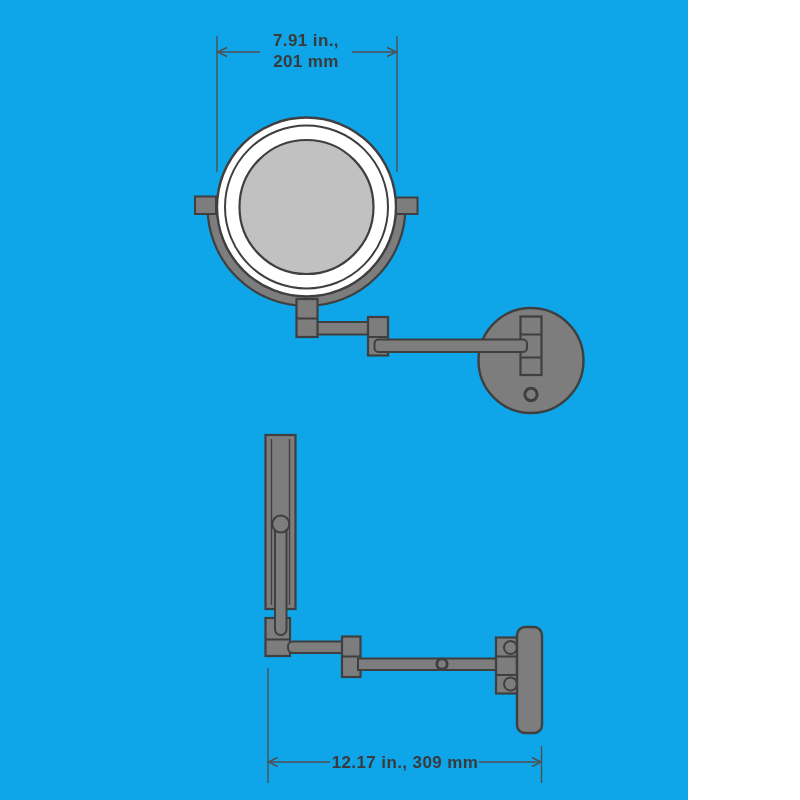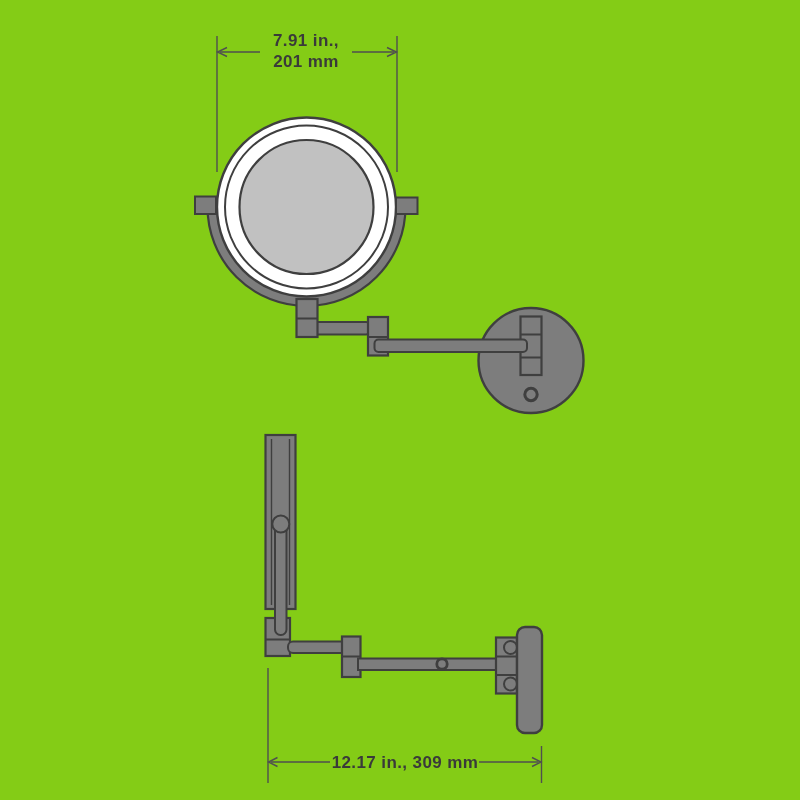--- a/index.html
+++ b/index.html
@@ -3,23 +3,23 @@
 <meta charset="utf-8">
 <style>
   html, body {
     margin: 0;
     padding: 0;
     background: #ffffff;
     font-family: "Liberation Sans", sans-serif;
   }
   .canvas {
     position: relative;
-    width: 800px;
+    width: 688px;
     height: 800px;
-    background: #84cc16;
+    background: #0ea5e9;
     overflow: hidden;
   }
   svg text {
     font-family: "Liberation Sans", sans-serif;
     font-weight: 700;
     font-size: 17px;
     letter-spacing: 0.4px;
     fill: #3a3a3a;
   }
   .outline   { stroke: #3f3f3f; fill: none; }

